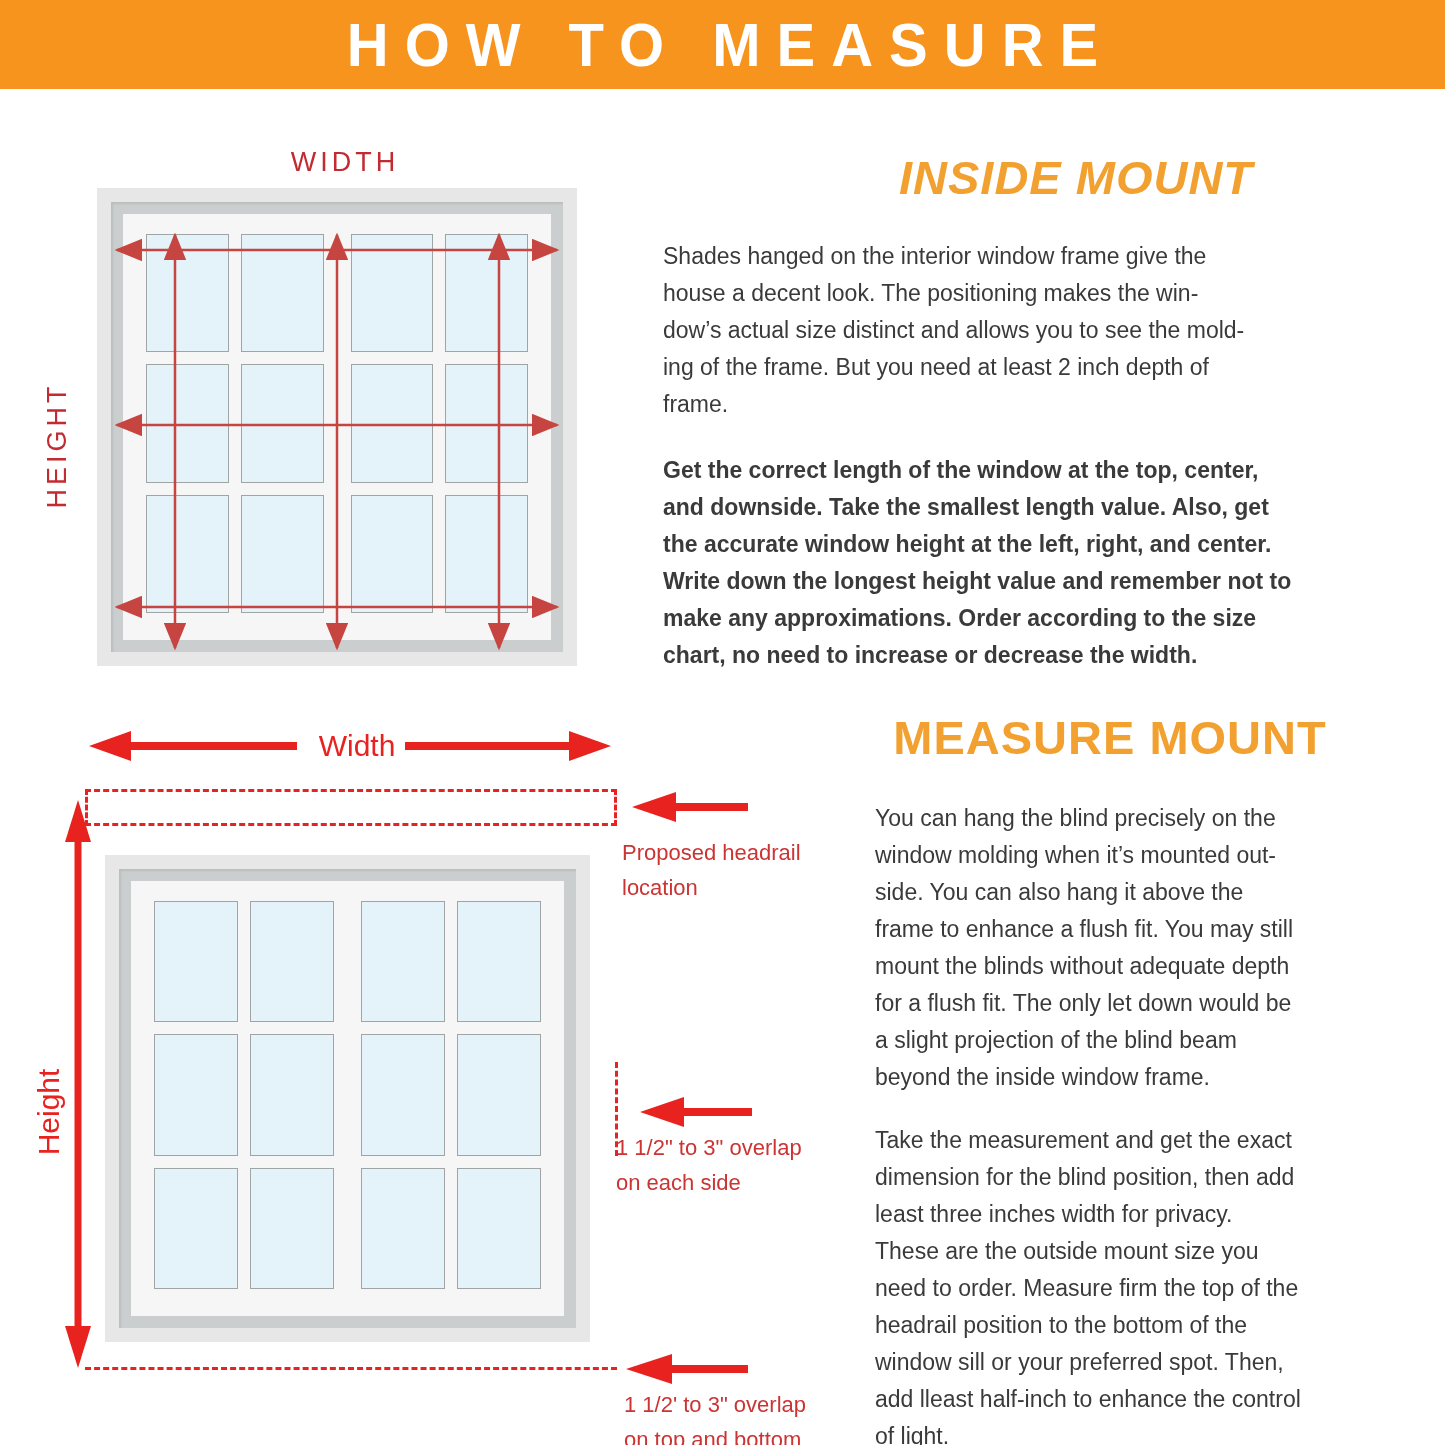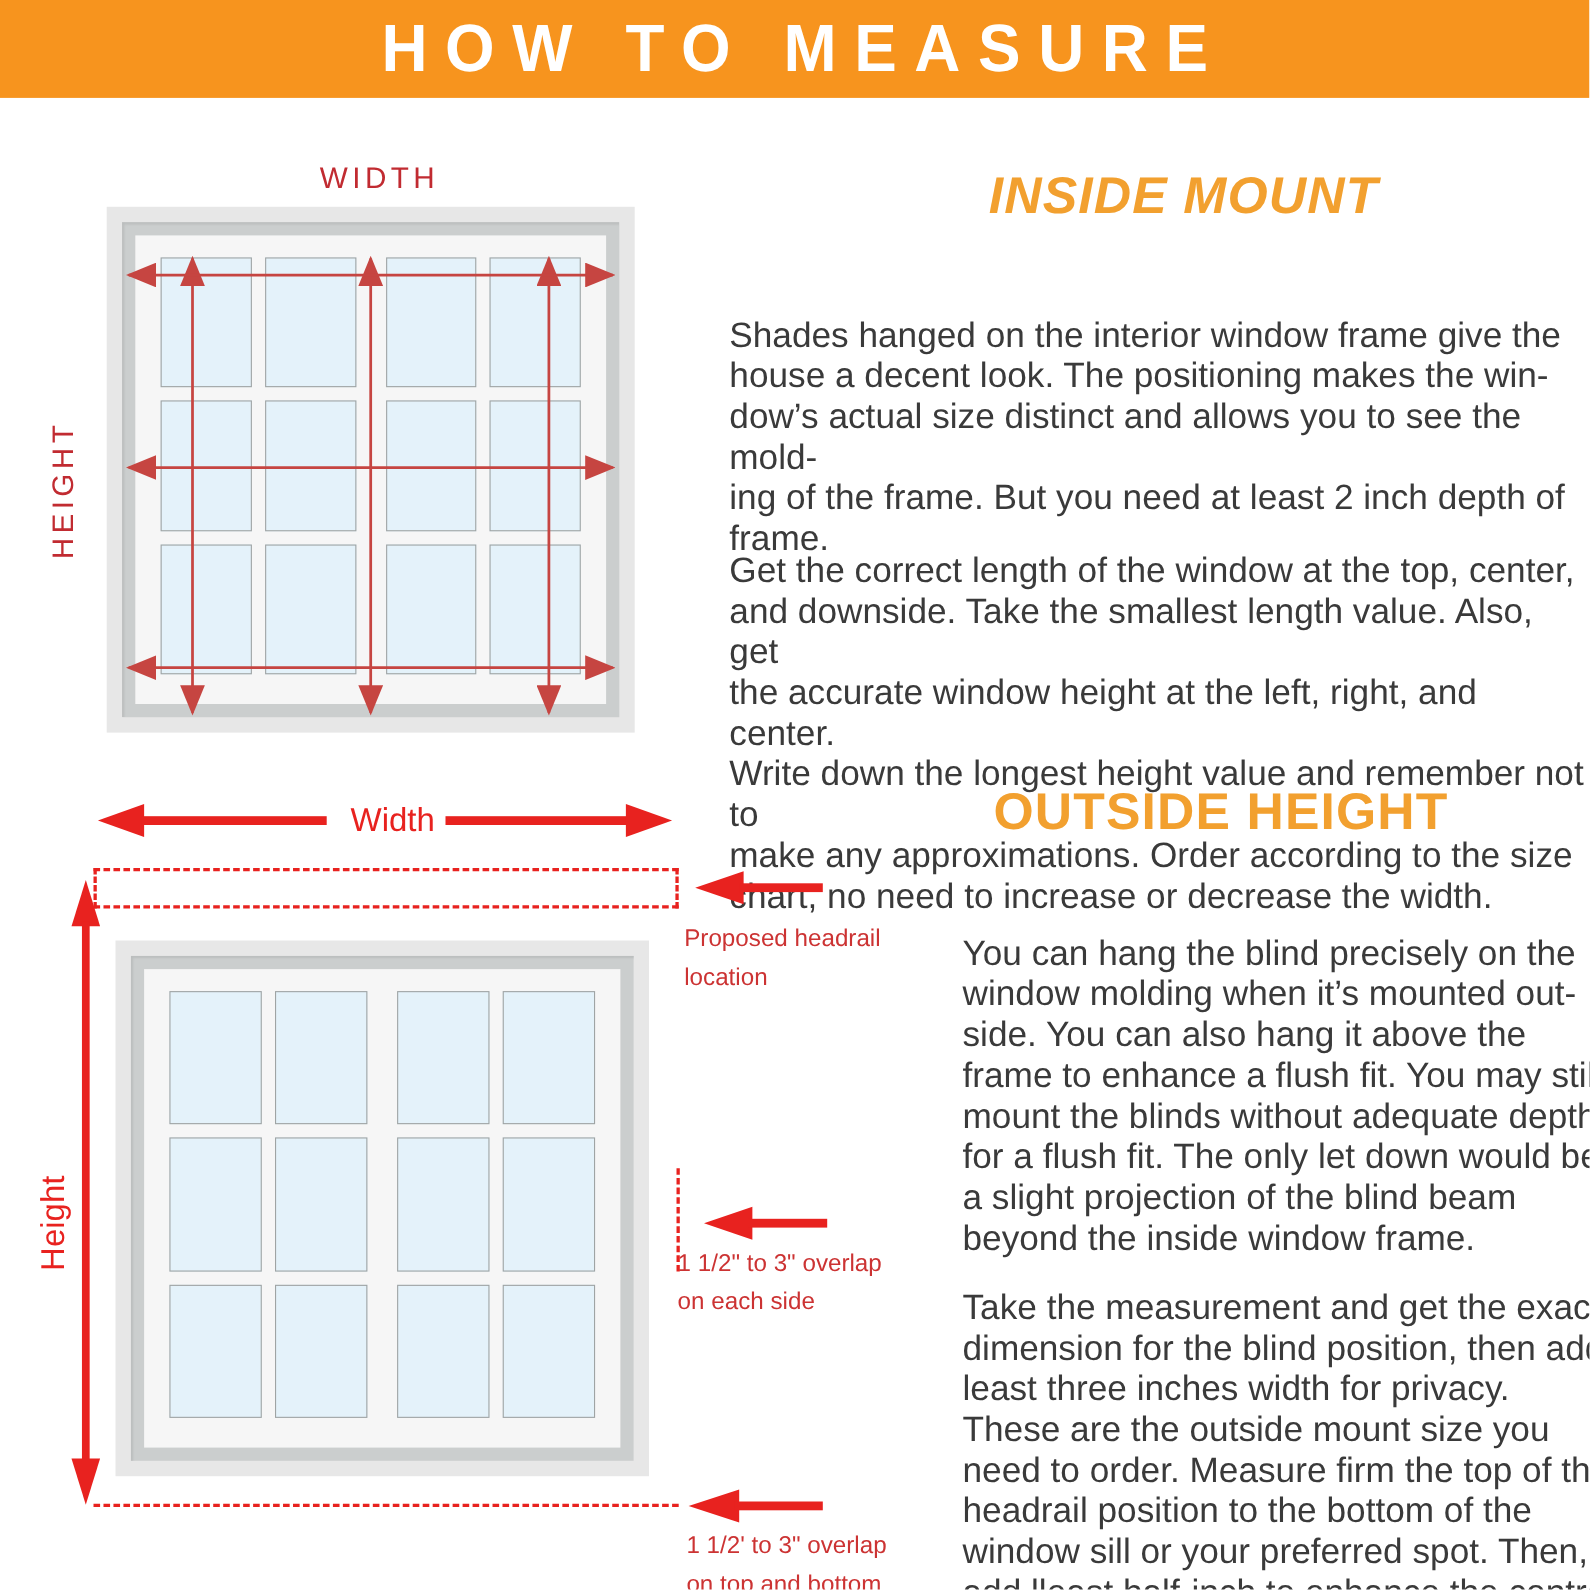--- a/index.html
+++ b/index.html
@@ -48,23 +48,22 @@
   .measure-label{
     color:var(--color-measure_red);font-size:27px;letter-spacing:4px;
     text-align:center;white-space:nowrap;
   }
   .rot{transform:rotate(-90deg);transform-origin:left top;}
   .section-title{
     color:var(--color-heading_orange);font-size:47px;font-weight:bold;
     text-align:center;letter-spacing:1px;white-space:nowrap;
   }
   .para{
-    color:var(--color-body_text);font-size:32px;line-height:37px;
+    color:var(--color-body_text);font-size:23px;line-height:37px;
     white-space:pre-line;
-    margin-top:48px;
   }
   .red-note{
     color:var(--color-red_label);font-size:22px;line-height:35px;
     white-space:pre-line;
   }
   .bright{color:var(--color-thick_arrow);}
   .width-word{font-size:30px;text-align:center;white-space:nowrap;}
   .dashed-rect{border:3px dashed var(--color-thick_arrow);}
   .dash-v{border-left:3px dashed var(--color-thick_arrow);}
   .dash-h{border-top:3px dashed var(--color-thick_arrow);}
@@ -123,21 +122,21 @@
 </svg>
 
 <div class="abs section-title" style="left:686px;top:150px;width:780px;font-style:italic;">INSIDE MOUNT</div>
 
 <div class="abs para" style="left:663px;top:238px;width:780px;">Shades hanged on the interior window frame give the
 house a decent look. The positioning makes the win-
 dow’s actual size distinct and allows you to see the mold-
 ing of the frame. But you need at least 2 inch depth of
 frame.</div>
 
-<div class="abs para" style="left:663px;top:452px;width:780px;">Get the correct length of the window at the top, center,
+<div class="abs para" style="left:663px;top:452px;width:780px;font-weight:bold;">Get the correct length of the window at the top, center,
 and downside. Take the smallest length value. Also, get
 the accurate window height at the left, right, and center.
 Write down the longest height value and remember not to
 make any approximations. Order according to the size
 chart, no need to increase or decrease the width.</div>
 
 <svg class="abs" style="left:85px;top:726px;" width="530" height="40" viewBox="0 0 530 40">
   <g fill="#E8221F">
     <polygon points="4,20 46,5 46,35"></polygon>
     <rect x="44" y="16" width="168" height="8"></rect>
@@ -210,21 +209,21 @@
 <svg class="abs" style="left:622px;top:1350px;" width="130" height="38" viewBox="0 0 130 38">
   <g fill="#E8221F">
     <polygon points="4,19 50,4 50,34"></polygon>
     <rect x="46" y="15" width="80" height="8"></rect>
   </g>
 </svg>
 
 <div class="abs red-note" style="left:624px;top:1387px;width:260px;">1 1/2' to 3" overlap
 on top and bottom</div>
 
-<div class="abs section-title" style="left:790px;top:710px;width:640px;">OUTSIDE HEIGHT</div>
+<div class="abs section-title" style="left:790px;top:710px;width:640px;">MEASURE MOUNT</div>
 
 <div class="abs para" style="left:875px;top:800px;width:600px;">You can hang the blind precisely on the
 window molding when it’s mounted out-
 side. You can also hang it above the
 frame to enhance a flush fit. You may still
 mount the blinds without adequate depth
 for a flush fit. The only let down would be
 a slight projection of the blind beam
 beyond the inside window frame.</div>
 

